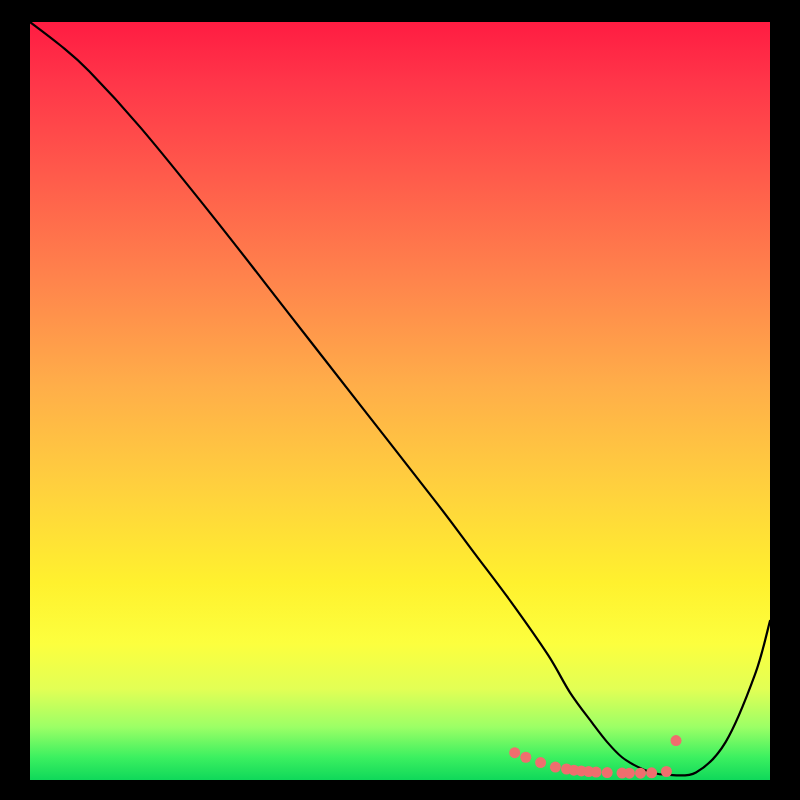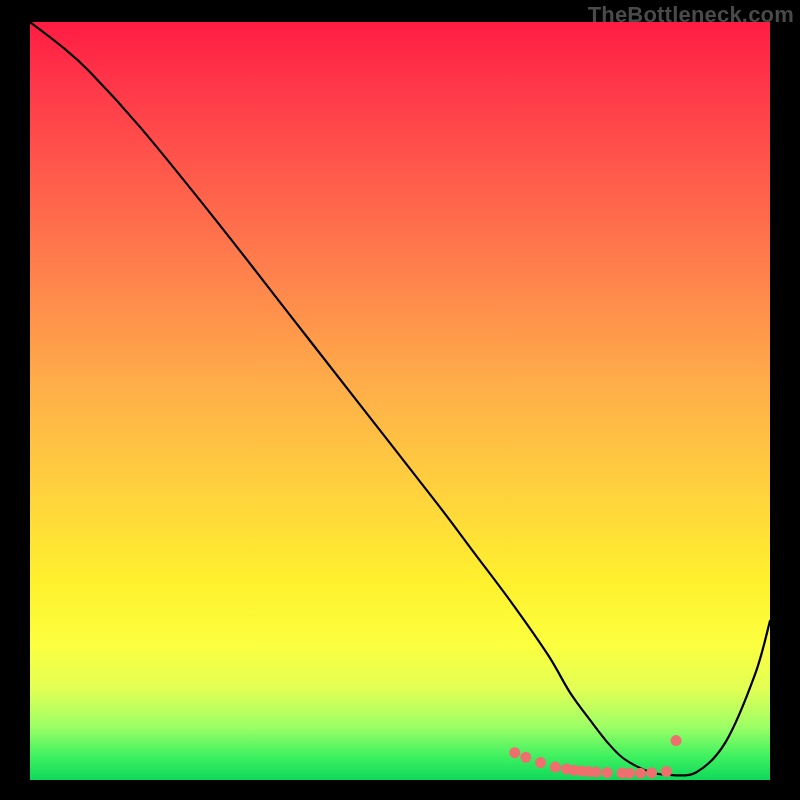--- a/index.html
+++ b/index.html
@@ -50,21 +50,20 @@
   svg.curve {
     position: absolute;
     left: 0; top: 0;
     width: 740px; height: 758px;
   }
 </style>
 </head>
 <body>
 
 <div class="frame">
-  <div class="watermark">TheBottleneck.com</div>
   <div class="plot">
     <div class="gradient"></div>
     <svg class="curve" viewBox="0 0 740 758" preserveAspectRatio="none">
       <path id="main-curve" fill="none" stroke="#000" stroke-width="2.2" stroke-linecap="round" stroke-linejoin="round" d="M 0 0 C 4.933333333333334 3.7900000000000014 19.733333333333334 14.528333333333345 29.6 22.74000000000001 C 39.46666666666667 30.951666666666675 45.63333333333333 35.37333333333331 59.2 49.26999999999998 C 72.76666666666667 63.16666666666665 90.03333333333333 81.485 111 106.12 C 131.96666666666667 130.75500000000002 160.33333333333334 166.1283333333334 185 197.08000000000004 C 209.66666666666666 228.0316666666667 234.33333333333334 260.24666666666667 259 291.83 C 283.6666666666667 323.4133333333333 308.3333333333333 354.99666666666667 333 386.58 C 357.6666666666667 418.1633333333333 388.50000000000006 457.32666666666665 407.00000000000006 481.33 C 425.50000000000006 505.3333333333333 431.6666666666667 514.1766666666667 444 530.6 C 456.3333333333333 547.0233333333333 468.6666666666667 562.815 481 579.87 C 493.3333333333333 596.925 508.1333333333333 617.77 518 632.93 C 527.8666666666667 648.0899999999999 532.8 659.46 540.1999999999999 670.83 C 547.5999999999999 682.2 556.2333333333333 692.9383333333333 562.4 701.15 C 568.5666666666666 709.3616666666667 572.2666666666667 714.415 577.2 720.1 C 582.1333333333334 725.7850000000001 587.0666666666667 731.2173333333333 592 735.26 C 596.9333333333333 739.3026666666667 601.8666666666666 741.8293333333334 606.8 744.356 C 611.7333333333333 746.8826666666666 616.6666666666667 749.0303333333333 621.6 750.42 C 626.5333333333333 751.8096666666667 629 752.694 636.4 752.694 C 643.8 752.694 656.1333333333333 755.8523333333333 666 750.42 C 675.8666666666667 744.9876666666667 685.7333333333332 736.5233333333333 695.5999999999999 720.1 C 705.4666666666666 703.6766666666667 717.8 672.0933333333334 725.1999999999999 651.88 C 732.5999999999999 631.6666666666666 737.5333333333333 607.6633333333333 740 598.8199999999999"></path>
       <g id="marker-group">
           <circle cx="484.70000000000005" cy="730.712" r="5.5" fill="#ef6e6e"></circle>
           <circle cx="495.8" cy="735.26" r="5.5" fill="#ef6e6e"></circle>
           <circle cx="510.59999999999997" cy="740.566" r="5.5" fill="#ef6e6e"></circle>
           <circle cx="525.4" cy="745.114" r="5.5" fill="#ef6e6e"></circle>
           <circle cx="536.5" cy="747.009" r="5.5" fill="#ef6e6e"></circle>

